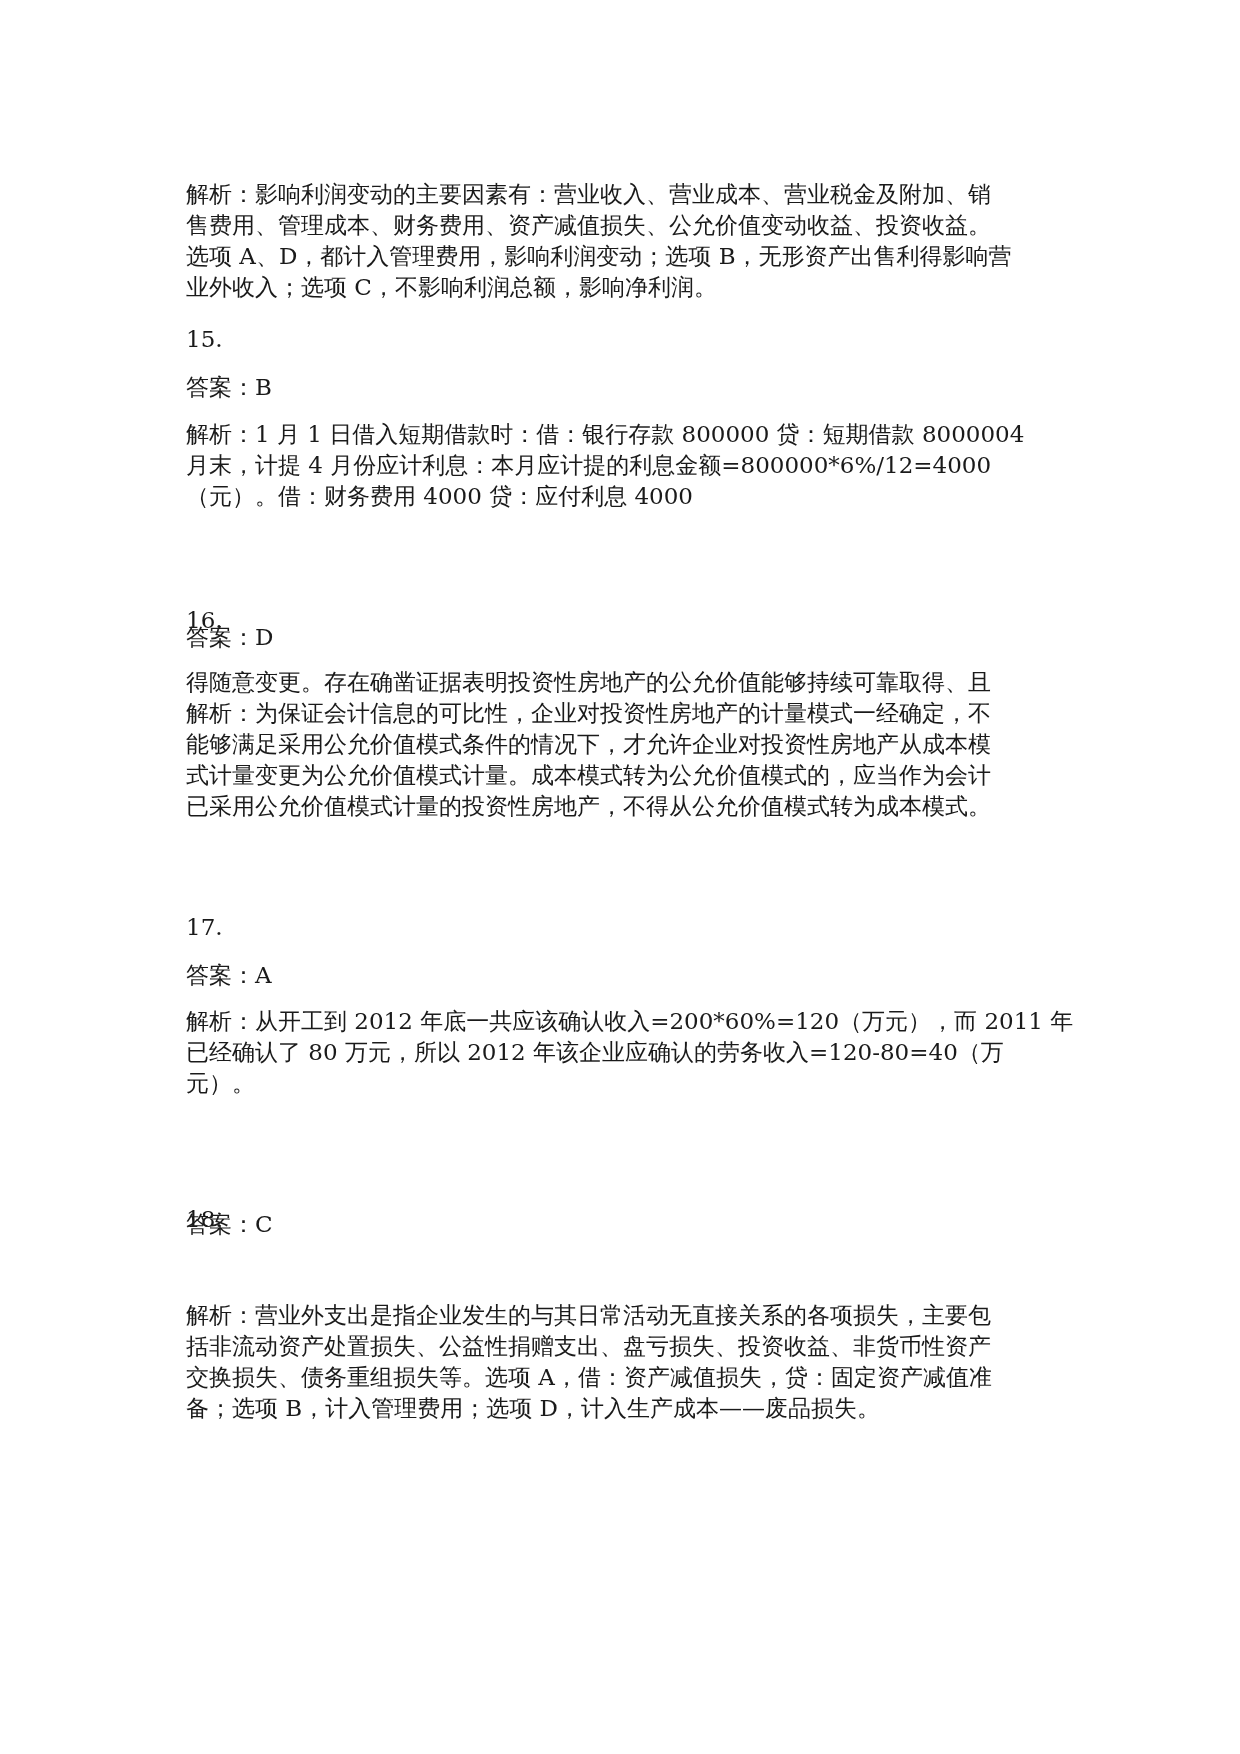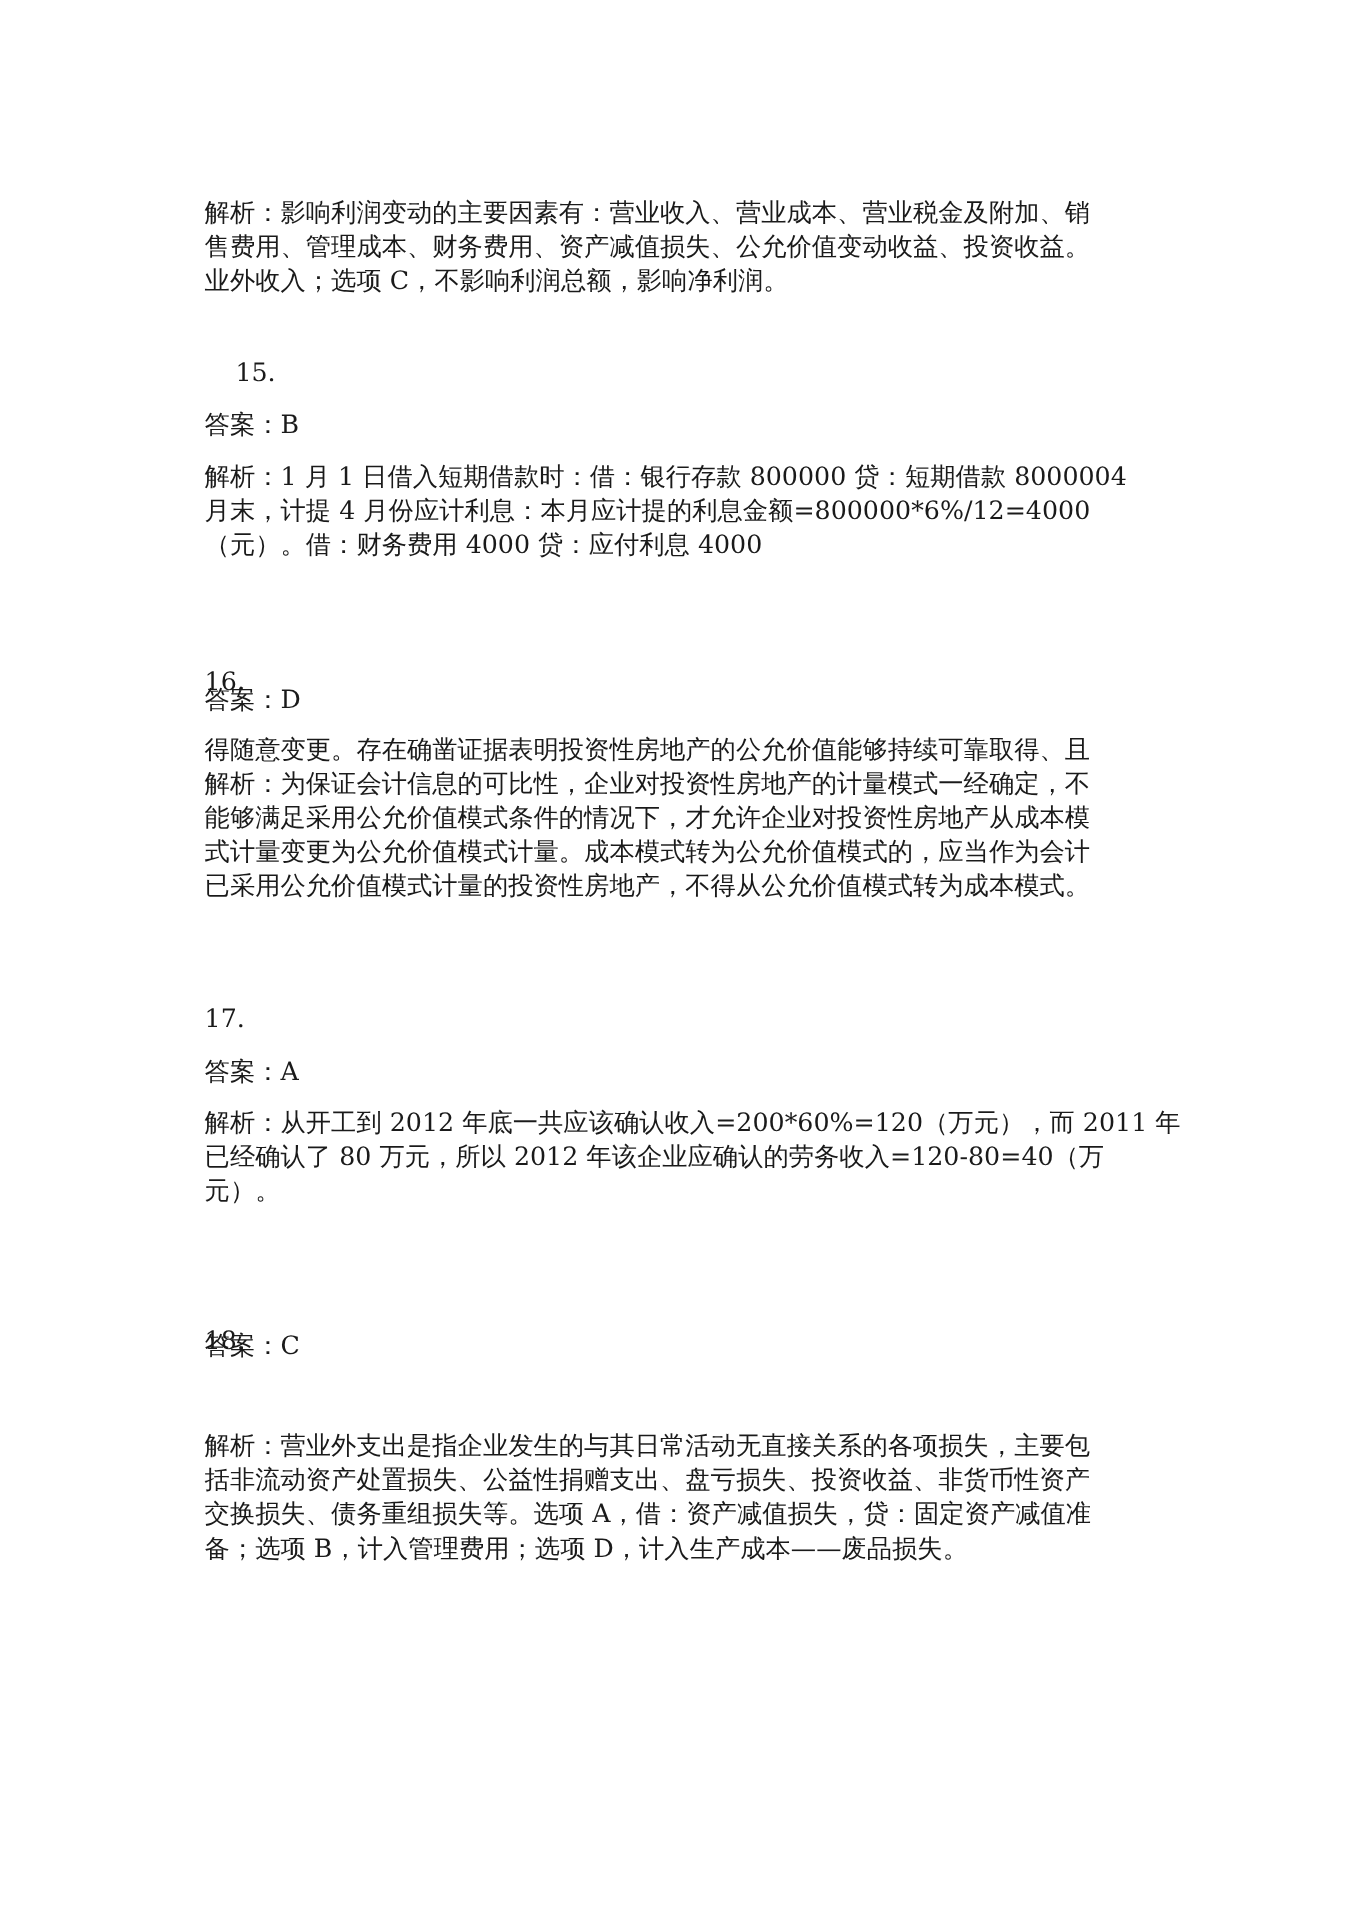--- a/index.html
+++ b/index.html
@@ -12,24 +12,25 @@
   .ln { display: block; white-space: nowrap; }
 </style>
 </head>
 <body>
 
 <div class="page">
 
   <div class="blk" style="top:139px;margin-top:40px;">
     <span class="ln">解析：影响利润变动的主要因素有：营业收入、营业成本、营业税金及附加、销</span>
     <span class="ln">售费用、管理成本、财务费用、资产减值损失、公允价值变动收益、投资收益。</span>
+    <span class="ln">选项 A、D，都计入管理费用，影响利润变动；选项 B，无形资产出售利得影响营</span>
     <span class="ln">业外收入；选项 C，不影响利润总额，影响净利润。</span>
   </div>
 
-  <div class="num" style="top:324px;margin-left:28px;">15.</div>
+  <div class="num" style="top:324px;">15.</div>
   <div class="ans" style="top:372px;">答案：B</div>
   <div class="blk" style="top:419px;">
     <span class="ln">解析：1 月 1 日借入短期借款时：借：银行存款 800000 贷：短期借款 8000004</span>
     <span class="ln">月末，计提 4 月份应计利息：本月应计提的利息金额=800000*6%/12=4000</span>
     <span class="ln">（元）。借：财务费用 4000 贷：应付利息 4000</span>
   </div>
 
   <div class="num" style="top:605px;">16.</div>
   <div class="ans" style="top:620px; top:622px;">答案：D</div>
   <div class="blk" style="top:667px;">

